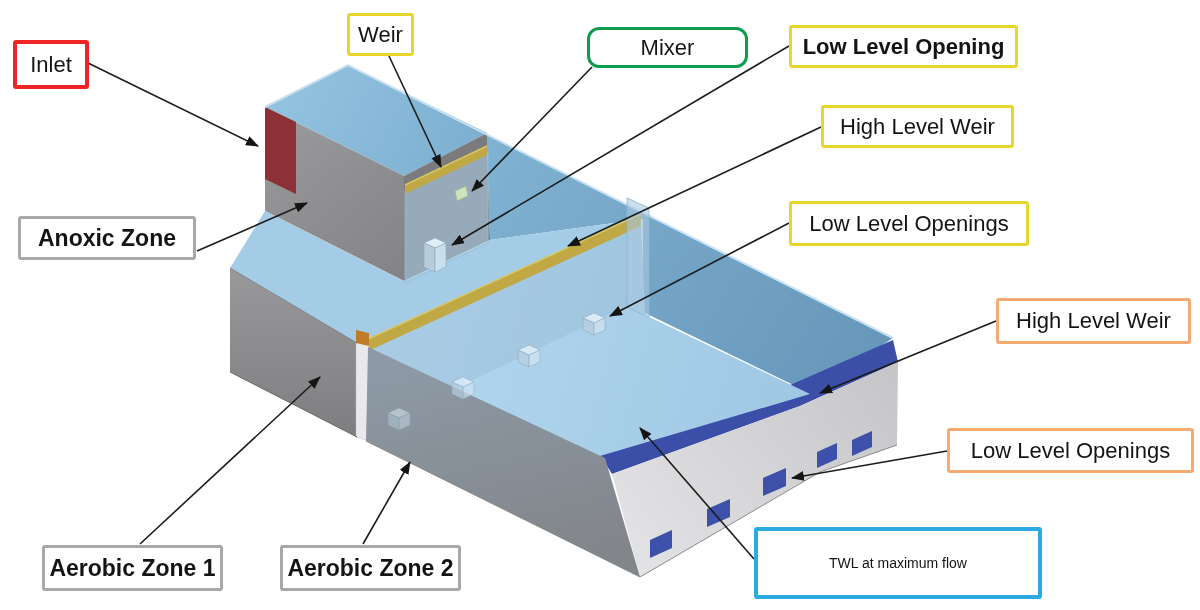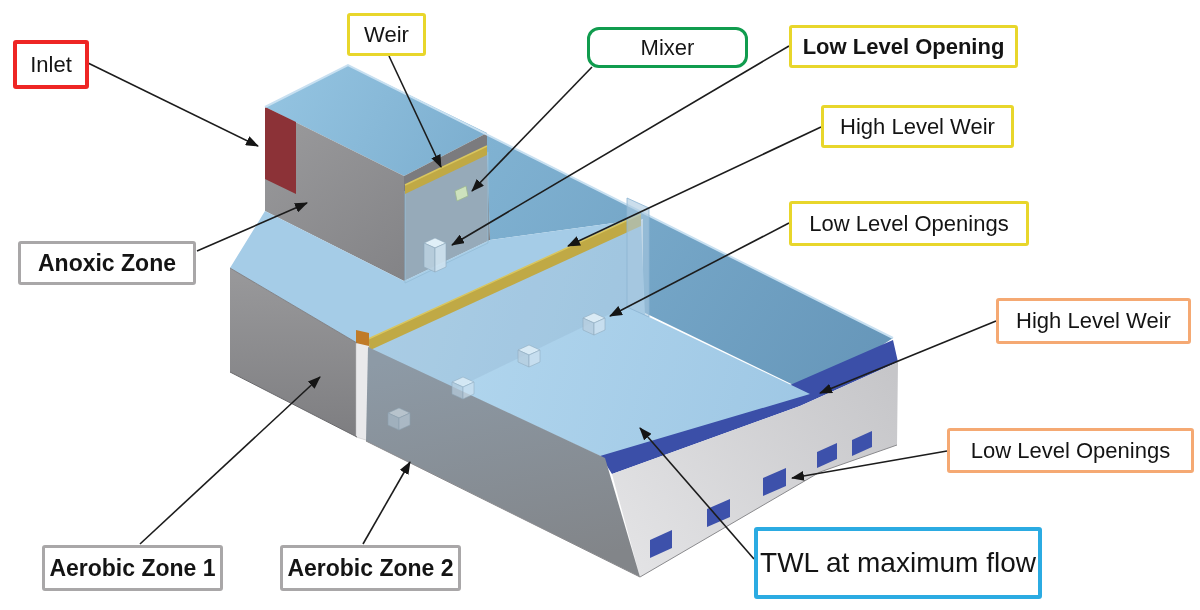--- a/index.html
+++ b/index.html
@@ -3,21 +3,21 @@
 <meta charset="utf-8">
 <style>
   html,body{margin:0;padding:0;background:#ffffff;}
   #stage{position:relative;width:1200px;height:610px;background:#ffffff;overflow:hidden;
          font-family:"Liberation Sans","DejaVu Sans",sans-serif;}
   #scene{position:absolute;left:0;top:0;}
   .callout{position:absolute;box-sizing:border-box;background:#ffffff;border:3px solid #ccc;
            border-radius:3px;display:flex;align-items:center;justify-content:center;
            color:#141414;font-size:22px;white-space:nowrap;z-index:5;}
   .callout.bold{font-weight:bold;font-size:23px;}
-  .callout.two-line{flex-direction:column;line-height:1.35;font-size:28px;border-width:4px;}
+  .callout.two-line{flex-direction:column;line-height:1.35;font-size:14px;border-width:4px;}
   .callout.red{border-width:4px;}
 </style>
 </head>
 <body>
 
 <div id="stage">
 
   <svg id="scene" width="1200" height="610" viewBox="0 0 1200 610">
     <defs>
       <linearGradient id="gAnx" gradientUnits="userSpaceOnUse" x1="265" y1="65" x2="487" y2="176">
@@ -132,21 +132,21 @@
       <line x1="754" y1="559" x2="640" y2="428" marker-end="url(#ah)"></line>
       <line x1="197" y1="251" x2="307" y2="203" marker-end="url(#ah)"></line>
       <line x1="140" y1="544" x2="320" y2="377" marker-end="url(#ah)"></line>
       <line x1="363" y1="544" x2="410" y2="462" marker-end="url(#ah)"></line>
     </g>
   </svg>
 
   <div class="callout red" style="left: 13px; top: 40px; width: 76px; height: 49px; border-color: rgb(238, 37, 36);">
     <span>Inlet</span>
   </div>
-  <div class="callout" style="left: 347px; top: 13px; width: 79px; height: 43px; border-color: rgb(232, 214, 43); text-align: right;">
+  <div class="callout" style="left: 347px; top: 13px; width: 67px; height: 43px; border-color: rgb(232, 214, 43); text-align: right;">
     <span>Weir</span>
   </div>
   <div class="callout" style="left: 587px; top: 27px; width: 161px; height: 41px; border-color: rgb(16, 156, 78); border-radius: 12px;">
     <span>Mixer</span>
   </div>
   <div class="callout" style="left: 789px; top: 25px; width: 229px; height: 43px; border-color: rgb(232, 214, 43); font-weight: bold;">
     <span>Low Level Opening</span>
   </div>
   <div class="callout" style="left: 821px; top: 105px; width: 193px; height: 43px; border-color: rgb(232, 214, 43);">
     <span>High Level Weir</span>
@@ -156,21 +156,21 @@
   </div>
   <div class="callout" style="left: 996px; top: 298px; width: 195px; height: 46px; border-color: rgb(245, 169, 115);">
     <span>High Level Weir</span>
   </div>
   <div class="callout" style="left: 947px; top: 428px; width: 247px; height: 45px; border-color: rgb(245, 169, 115);">
     <span>Low Level Openings</span>
   </div>
   <div class="callout two-line" style="left: 754px; top: 527px; width: 288px; height: 72px; border-color: rgb(43, 171, 226);">
     <span>TWL at maximum flow</span>
   </div>
-  <div class="callout bold" style="left: 18px; top: 241px; width: 178px; height: 44px; border-color: rgb(169, 167, 168);">
+  <div class="callout bold" style="left: 18px; top: 216px; width: 178px; height: 44px; border-color: rgb(169, 167, 168);">
     <span>Anoxic Zone</span>
   </div>
   <div class="callout bold" style="left: 42px; top: 545px; width: 181px; height: 46px; border-color: rgb(169, 167, 168);">
     <span>Aerobic Zone 1</span>
   </div>
   <div class="callout bold" style="left: 280px; top: 545px; width: 181px; height: 46px; border-color: rgb(169, 167, 168);">
     <span>Aerobic Zone 2</span>
   </div>
 
 </div>

